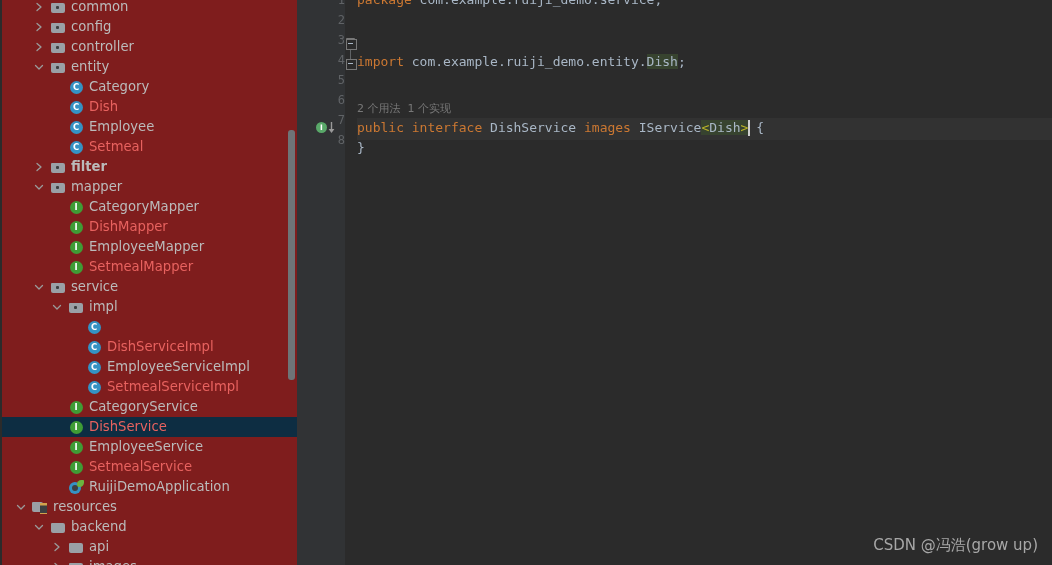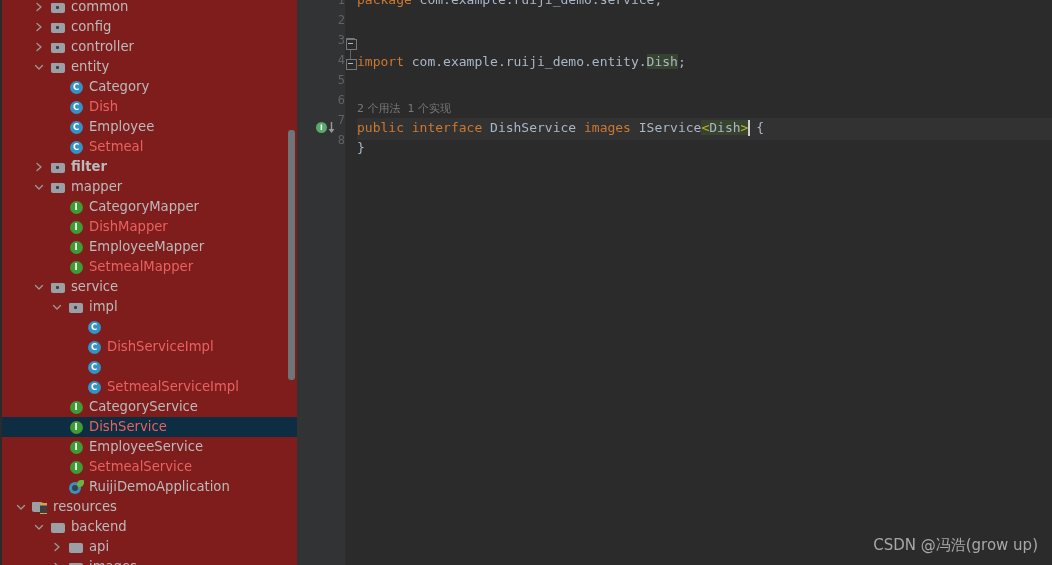--- a/index.html
+++ b/index.html
@@ -326,20 +326,21 @@
         <div class="tree-row" style="position: absolute; left: 0px; right: 0px; top: 337px;">
           <span class="ic" style="left:84px;">
             <span class="i-class">C</span>
           </span>
           <span class="lbl name-redish" style="position:absolute;left:105px;">DishServiceImpl</span>
         </div>
         <div class="tree-row" style="position: absolute; left: 0px; right: 0px; top: 357px;">
           <span class="ic" style="left:84px;">
             <span class="i-class">C</span>
           </span>
+          <span class="lbl name-plain" style="position:absolute;left:105px;">EmployeeServiceImpl</span>
         </div>
         <div class="tree-row" style="position: absolute; left: 0px; right: 0px; top: 377px;">
           <span class="ic" style="left:84px;">
             <span class="i-class">C</span>
           </span>
           <span class="lbl name-redish" style="position:absolute;left:105px;">SetmealServiceImpl</span>
         </div>
         <div class="tree-row" style="position: absolute; left: 0px; right: 0px; top: 397px;">
           <span class="ic" style="left:66px;">
             <span class="i-iface">I</span>

